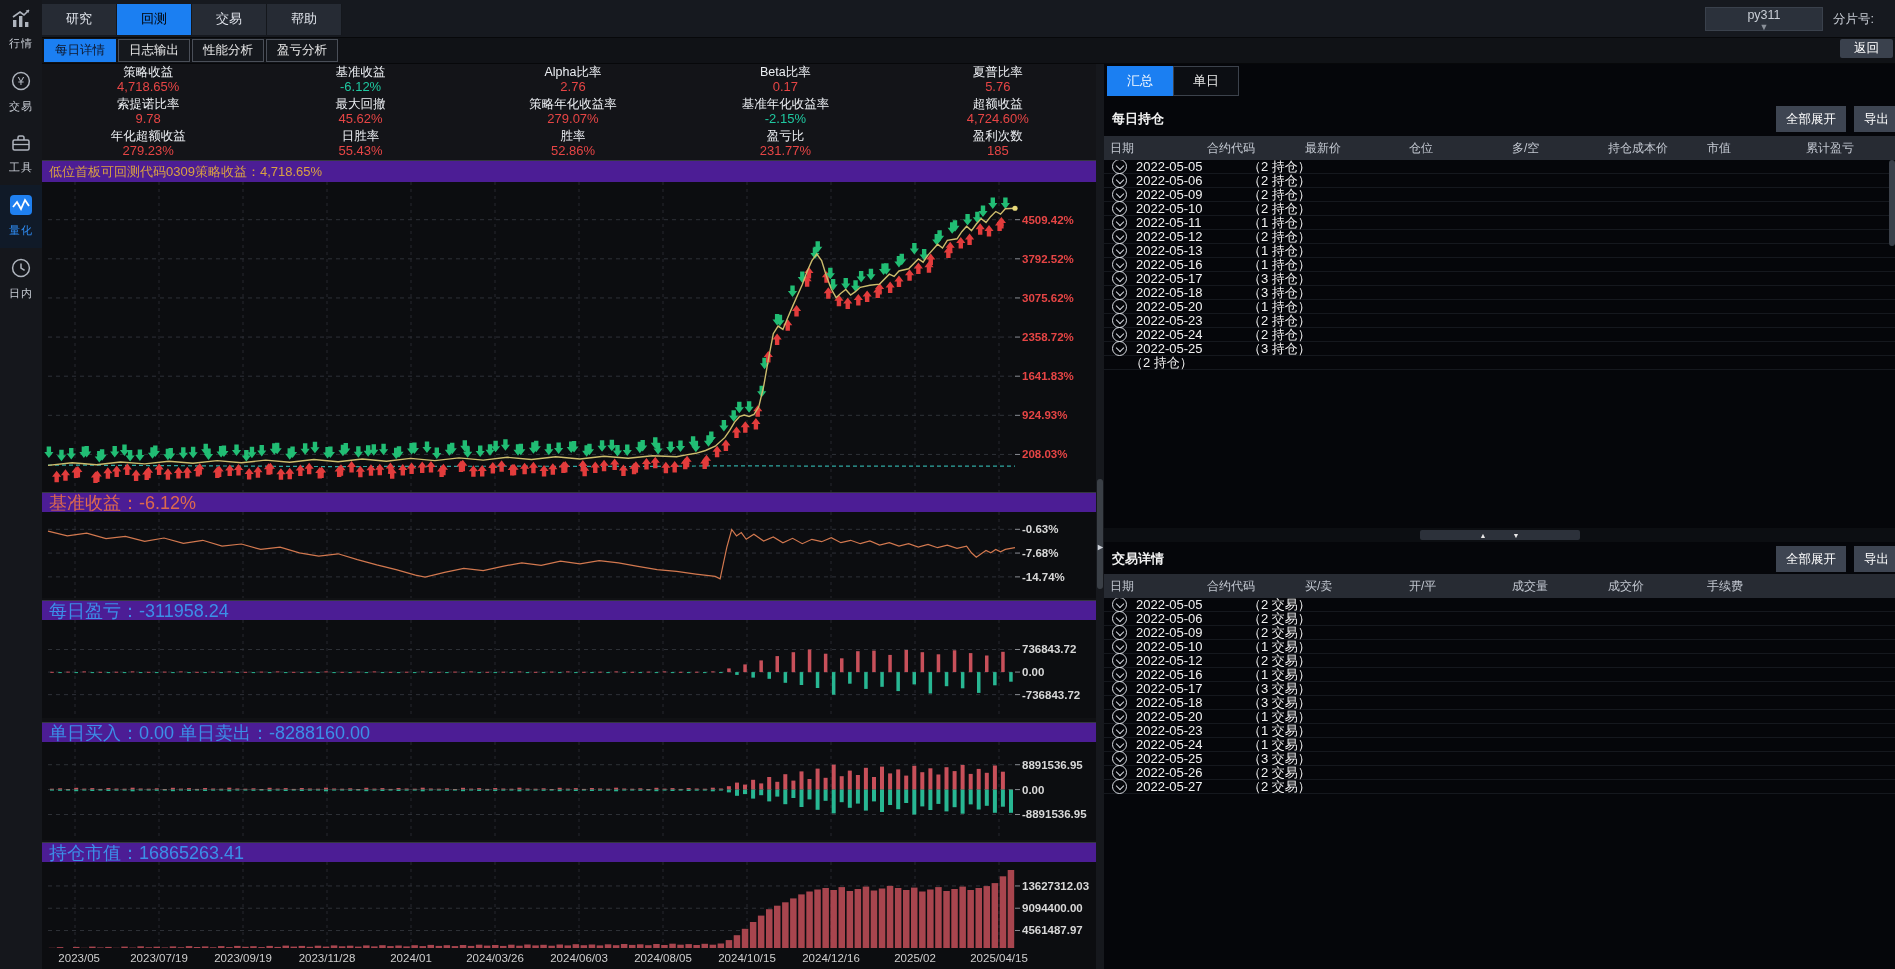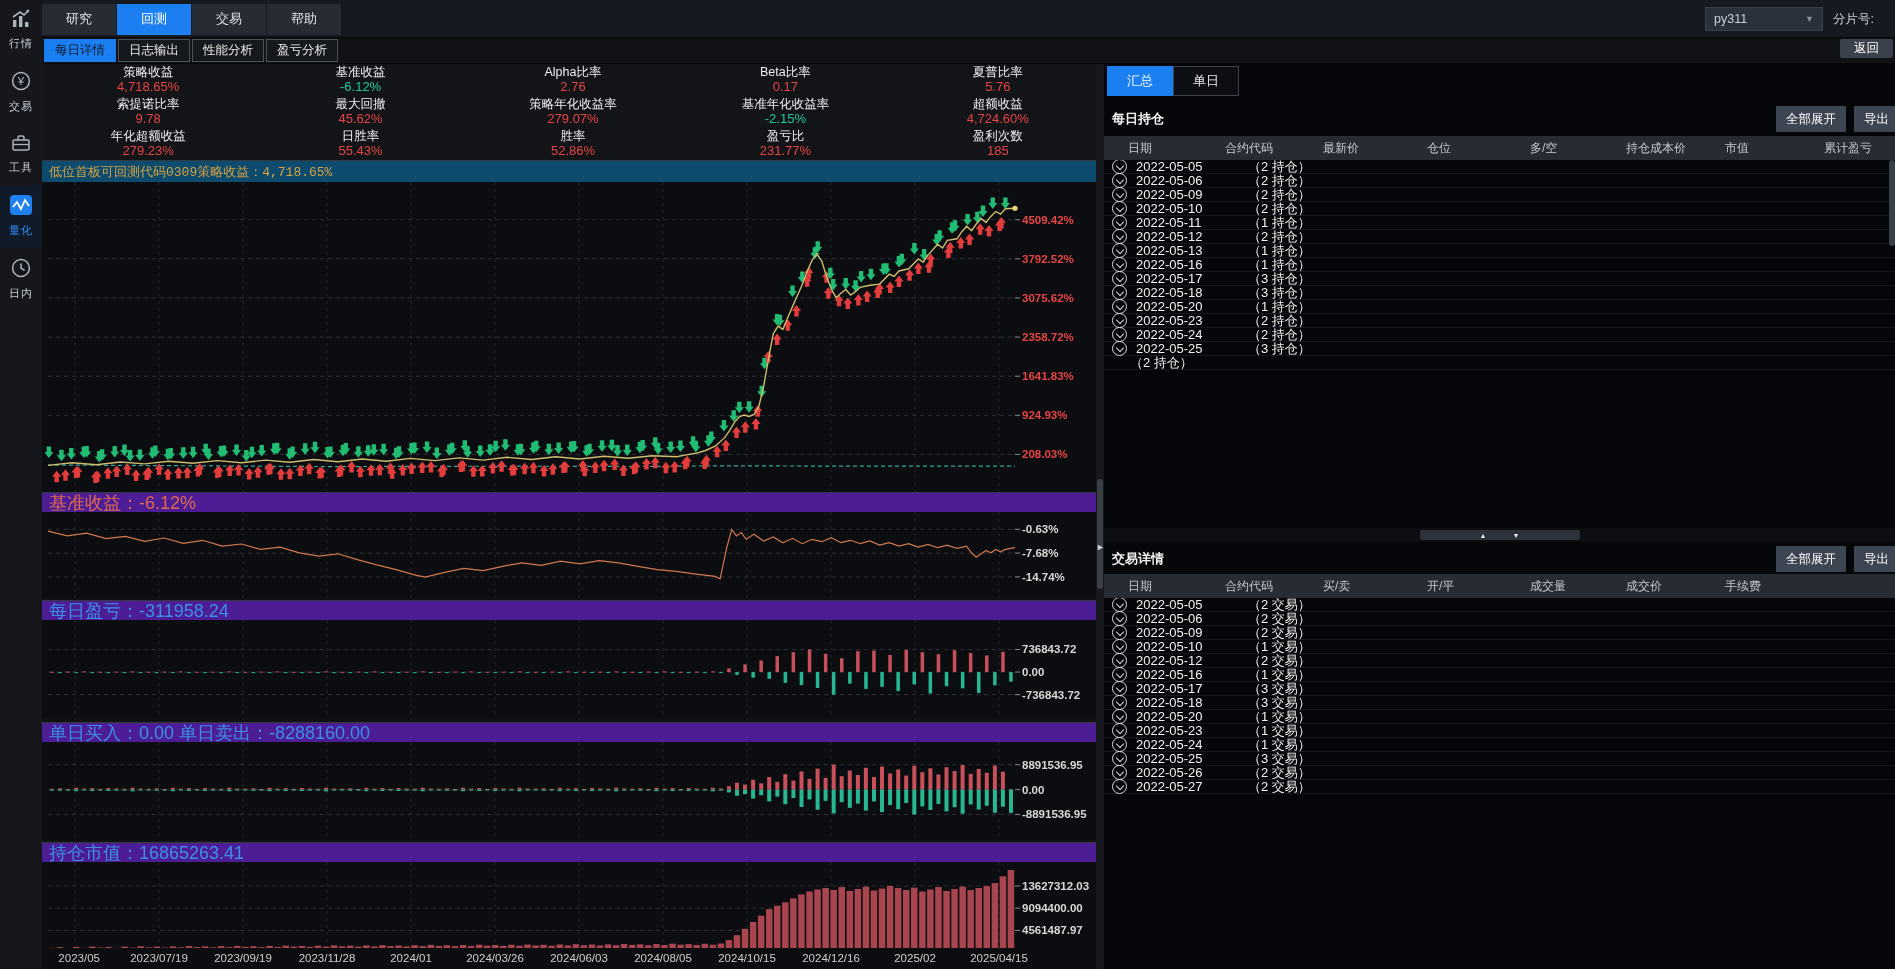--- a/index.html
+++ b/index.html
@@ -10,41 +10,41 @@
   
   .sidebar { position:absolute; left:0; top:0; width:42px; height:969px; background:#15171c; z-index:5; }
   .side-item { width:42px; padding:9px 0 10px; display:flex; flex-direction:column; align-items:center; gap:3px; cursor:pointer; }
   .side-item .lbl { font-size:11px; color:#c7ccd4; letter-spacing:1px; writing-mode:horizontal-tb; }
   .side-item.active { background:#101a28; }
   .side-item.active .lbl { color:#2f8df5; }
 
   
   .topbar { position:absolute; left:42px; top:0; width:1853px; height:38px; background:#16191f; border-bottom:1px solid #07080a; display:flex; align-items:center; overflow:hidden; }
   .menu-btn { width:75px; height:31px; margin-top:1px; background:#262b34; color:#dfe3ea; font-size:13px; display:flex; align-items:center; justify-content:center; border-right:1px solid #14171c; cursor:pointer; }
-  .menu-btn.active { background:#1b7ff2; color:#ffffff; }
+  .menu-btn.active { background:#1b7ff2; color:#000000; }
   .top-right { position:absolute; right:0; top:0; height:38px; display:flex; align-items:center; }
-  .env-select { width:118px; height:24px; background:#2b313b; border:1px solid #3a414c; color:#c9ced6; font-size:12.5px; display:flex; align-items:center; justify-content:space-between; padding:0 8px; cursor:pointer; }
+  .env-select { width:118px; height:24px; background:#2b313b; border:1px solid #3a414c; color:#c9ced6; font-size:12.5px; display:flex; align-items:center; justify-content:space-between; padding:0 8px; cursor:pointer;flex-direction:column; }
   .caret { font-size:9px; color:#8a9099; }
   .shard { color:#c9ced6; font-size:12.5px; margin-left:10px; width:62px; white-space:nowrap; }
 
   
   .row2 { position:absolute; left:42px; top:38px; width:1853px; height:26px; background:#101216; border-bottom:1px solid #07080a; display:flex; align-items:center; }
   .sub-tab { height:23px; padding:0 10px; margin-left:2px; font-size:12.5px; color:#e8e8e8; border:1px solid #4a4f58; display:flex; align-items:center; cursor:pointer; background:#15181d; }
   .sub-tab.active { background:#1b7ff2; border-color:#1b7ff2; color:#0f172a; }
   .back-btn { position:absolute; right:2px; top:1px; height:19px; padding:0 14px; background:#3a414d; color:#fff; font-size:12.5px; display:flex; align-items:center; border-radius:2px; cursor:pointer;text-align:center; }
 
   
   .left-panel { position:absolute; left:42px; top:64px; width:1062px; height:905px; background:#101114; }
   .stats { position:absolute; left:0; top:0; width:1062px; height:96px; display:grid; grid-template-columns:repeat(5,1fr); grid-template-rows:repeat(3,32px); background:#131418; }
   .stat { display:flex; flex-direction:column; align-items:center; justify-content:center; line-height:1.15; }
   .stat .sl { font-size:12.5px; color:#eceff3; }
   .stat .sv { font-size:13px; }
   .sv.red { color:#e64545; } .sv.green { color:#1fc8a0; }
 
-  .chart-title { position:absolute; left:0; top:96px; width:1062px; height:22px; background:#0c4a6e; border-top:1px solid #34383f; color:#d9a242; font-size:13px; display:flex; align-items:center; padding-left:7px;font-family:Liberation Mono, monospace; }
+  .chart-title { position:absolute; left:0; top:96px; width:1062px; height:22px; background:#4c1d95; border-top:1px solid #34383f; color:#d9a242; font-size:13px; display:flex; align-items:center; padding-left:7px; }
   .sub-head { position:absolute; left:0; width:1062px; height:20px; background:#4c1d95; border-top:1px solid #34383f; font-size:18px; display:flex; align-items:center; padding-left:7px; }
   .sub-head.orange { color:#dd6a4d; } .sub-head.blue { color:#3c8fe8; }
   .csvg { position:absolute; left:0; background:#0c0d10; }
   .xaxis { position:absolute; left:0; top:884px; width:1062px; height:21px; background:#0c0d10; }
   .xaxis span { position:absolute; top:4px; font-size:11.5px; color:#cfcfcf; transform:translateX(-50%); white-space:nowrap; }
 
   
   .v-divider { position:absolute; left:1096px; top:64px; width:8px; height:905px; background:#16181d; }
   .v-thumb { position:absolute; left:1px; top:415px; width:6px; height:110px; background:#3a3f46; border-radius:3px; }
   .v-arrow { position:absolute; left:0; top:478px; color:#cfd3da; font-size:9px; }
@@ -52,21 +52,21 @@
   
   .right-panel { position:absolute; left:1104px; top:64px; width:791px; height:905px; background:#05060a; overflow:hidden; }
   .rp-tabs { position:absolute; left:3px; top:2px; display:flex; }
   .rp-tab { width:66px; height:30px; font-size:13px; display:flex; align-items:center; justify-content:center; color:#e8e8e8; border:1px solid #3c424c; background:#0c0e13; cursor:pointer; }
   .rp-tab.active { background:#1b7ff2; border-color:#1b7ff2; color:#fff; }
   .sec-bar { position:absolute; left:0; width:791px; height:30px; display:flex; align-items:center; }
   .sec-title { color:#f2f2f2; font-size:13px; margin-left:8px; font-weight:bold; }
   .sec-btns { position:absolute; right:-4px; display:flex; gap:8px; }
   .gbtn { height:26px; padding:0 10px; background:#3e4552; color:#fff; font-size:12.5px; display:flex; align-items:center; cursor:pointer; }
   .thead { position:absolute; left:0; width:791px; height:24px; background:#272b33; display:grid; align-items:center; }
-  .thead span { font-size:12px; color:#c3c8d1; padding-left:24px; white-space:nowrap; overflow:hidden; }
+  .thead span { font-size:12px; color:#c3c8d1; padding-left:6px; white-space:nowrap; overflow:hidden; }
   .rows { position:absolute; left:0; width:791px; overflow:hidden; }
   .trow { height:14px; display:flex; align-items:center; border-bottom:1px solid #15181e; cursor:pointer; }
   .chev { width:15px; height:15px; border:1.4px solid #d6dae0; border-radius:50%; margin-left:8px; position:relative; flex:none; }
   .chev::after { content:""; position:absolute; left:4px; top:3.2px; width:5px; height:5px; border-right:1.6px solid #d6dae0; border-bottom:1.6px solid #d6dae0; transform:rotate(45deg); }
   .trow .d { color:#f2f2f2; font-size:13px; margin-left:9px; width:86px; }
   .trow .c { color:#f2f2f2; font-size:13px; margin-left:26px; }
   .splitter { position:absolute; left:0; width:791px; height:14px; background:#0c0e12; display:flex; align-items:center; justify-content:center; }
   .sp-track { width:160px; height:10px; background:#2c313a; border-radius:2px; display:flex; align-items:center; justify-content:center; gap:26px; }
   .sp-track span { color:#e8e8e8; font-size:7px; line-height:1; cursor:pointer; }
   .rp-scroll { position:absolute; right:0; top:96px; width:6px; height:86px; background:#3a404a; border-radius:3px; }

